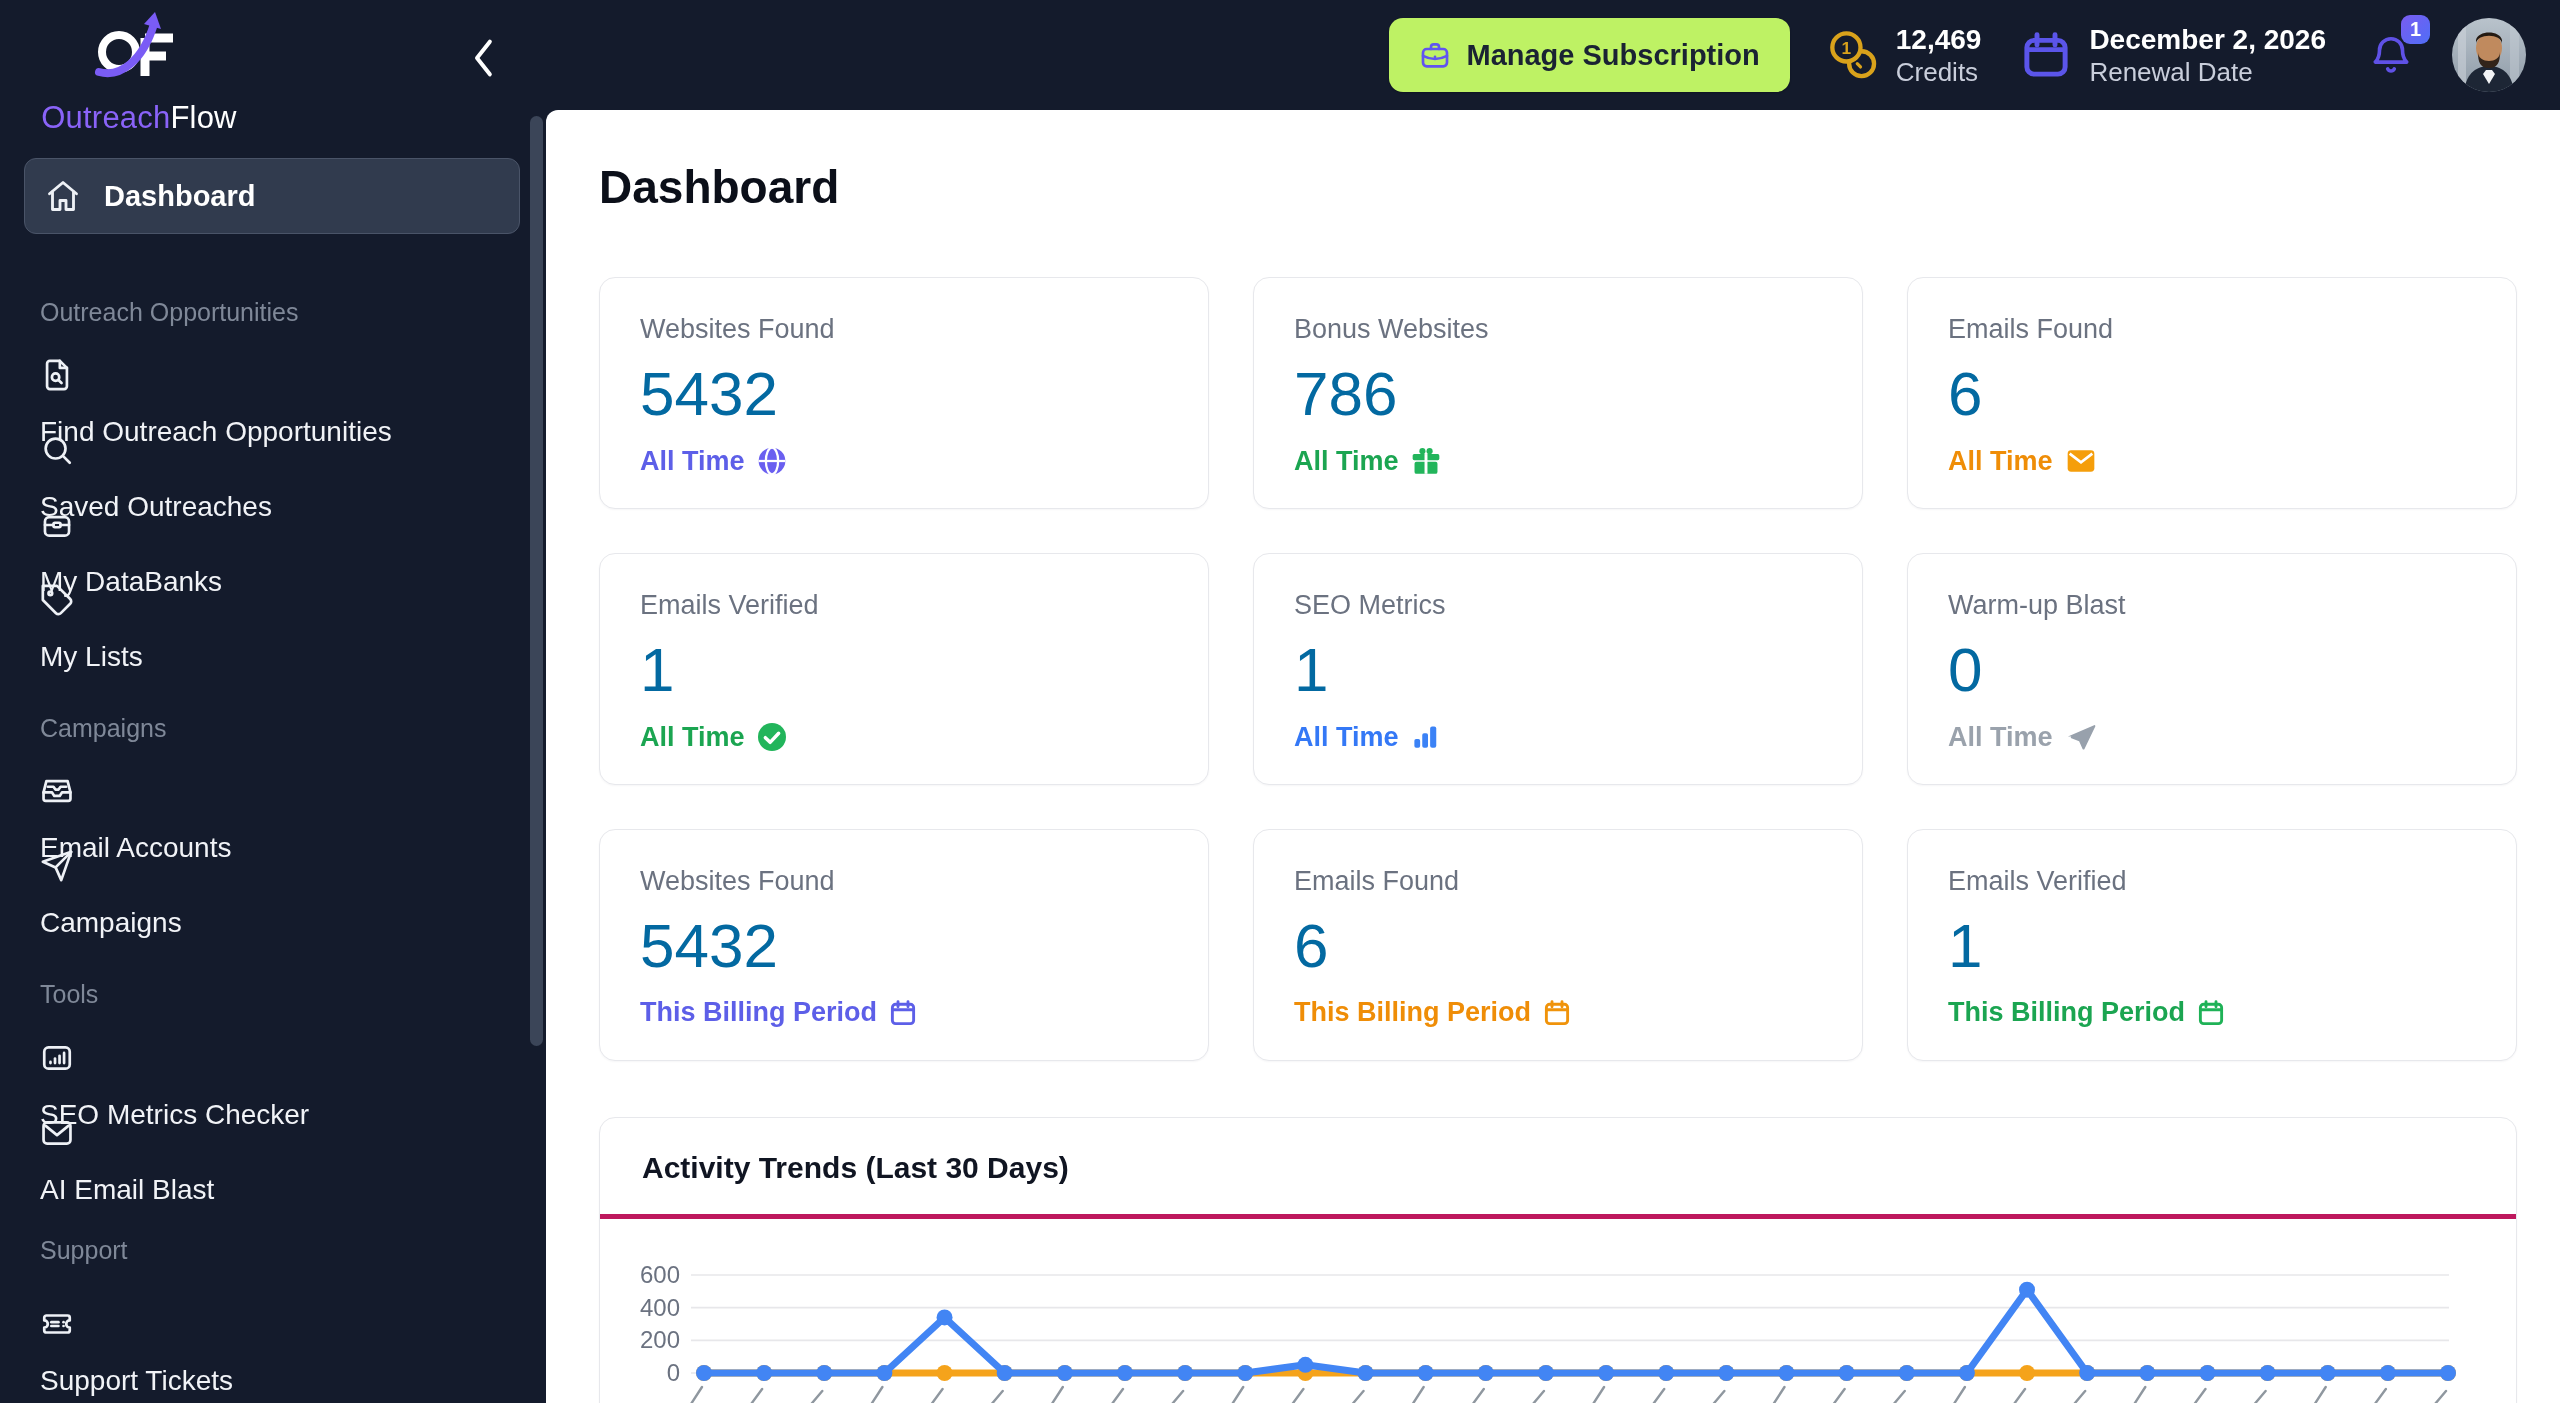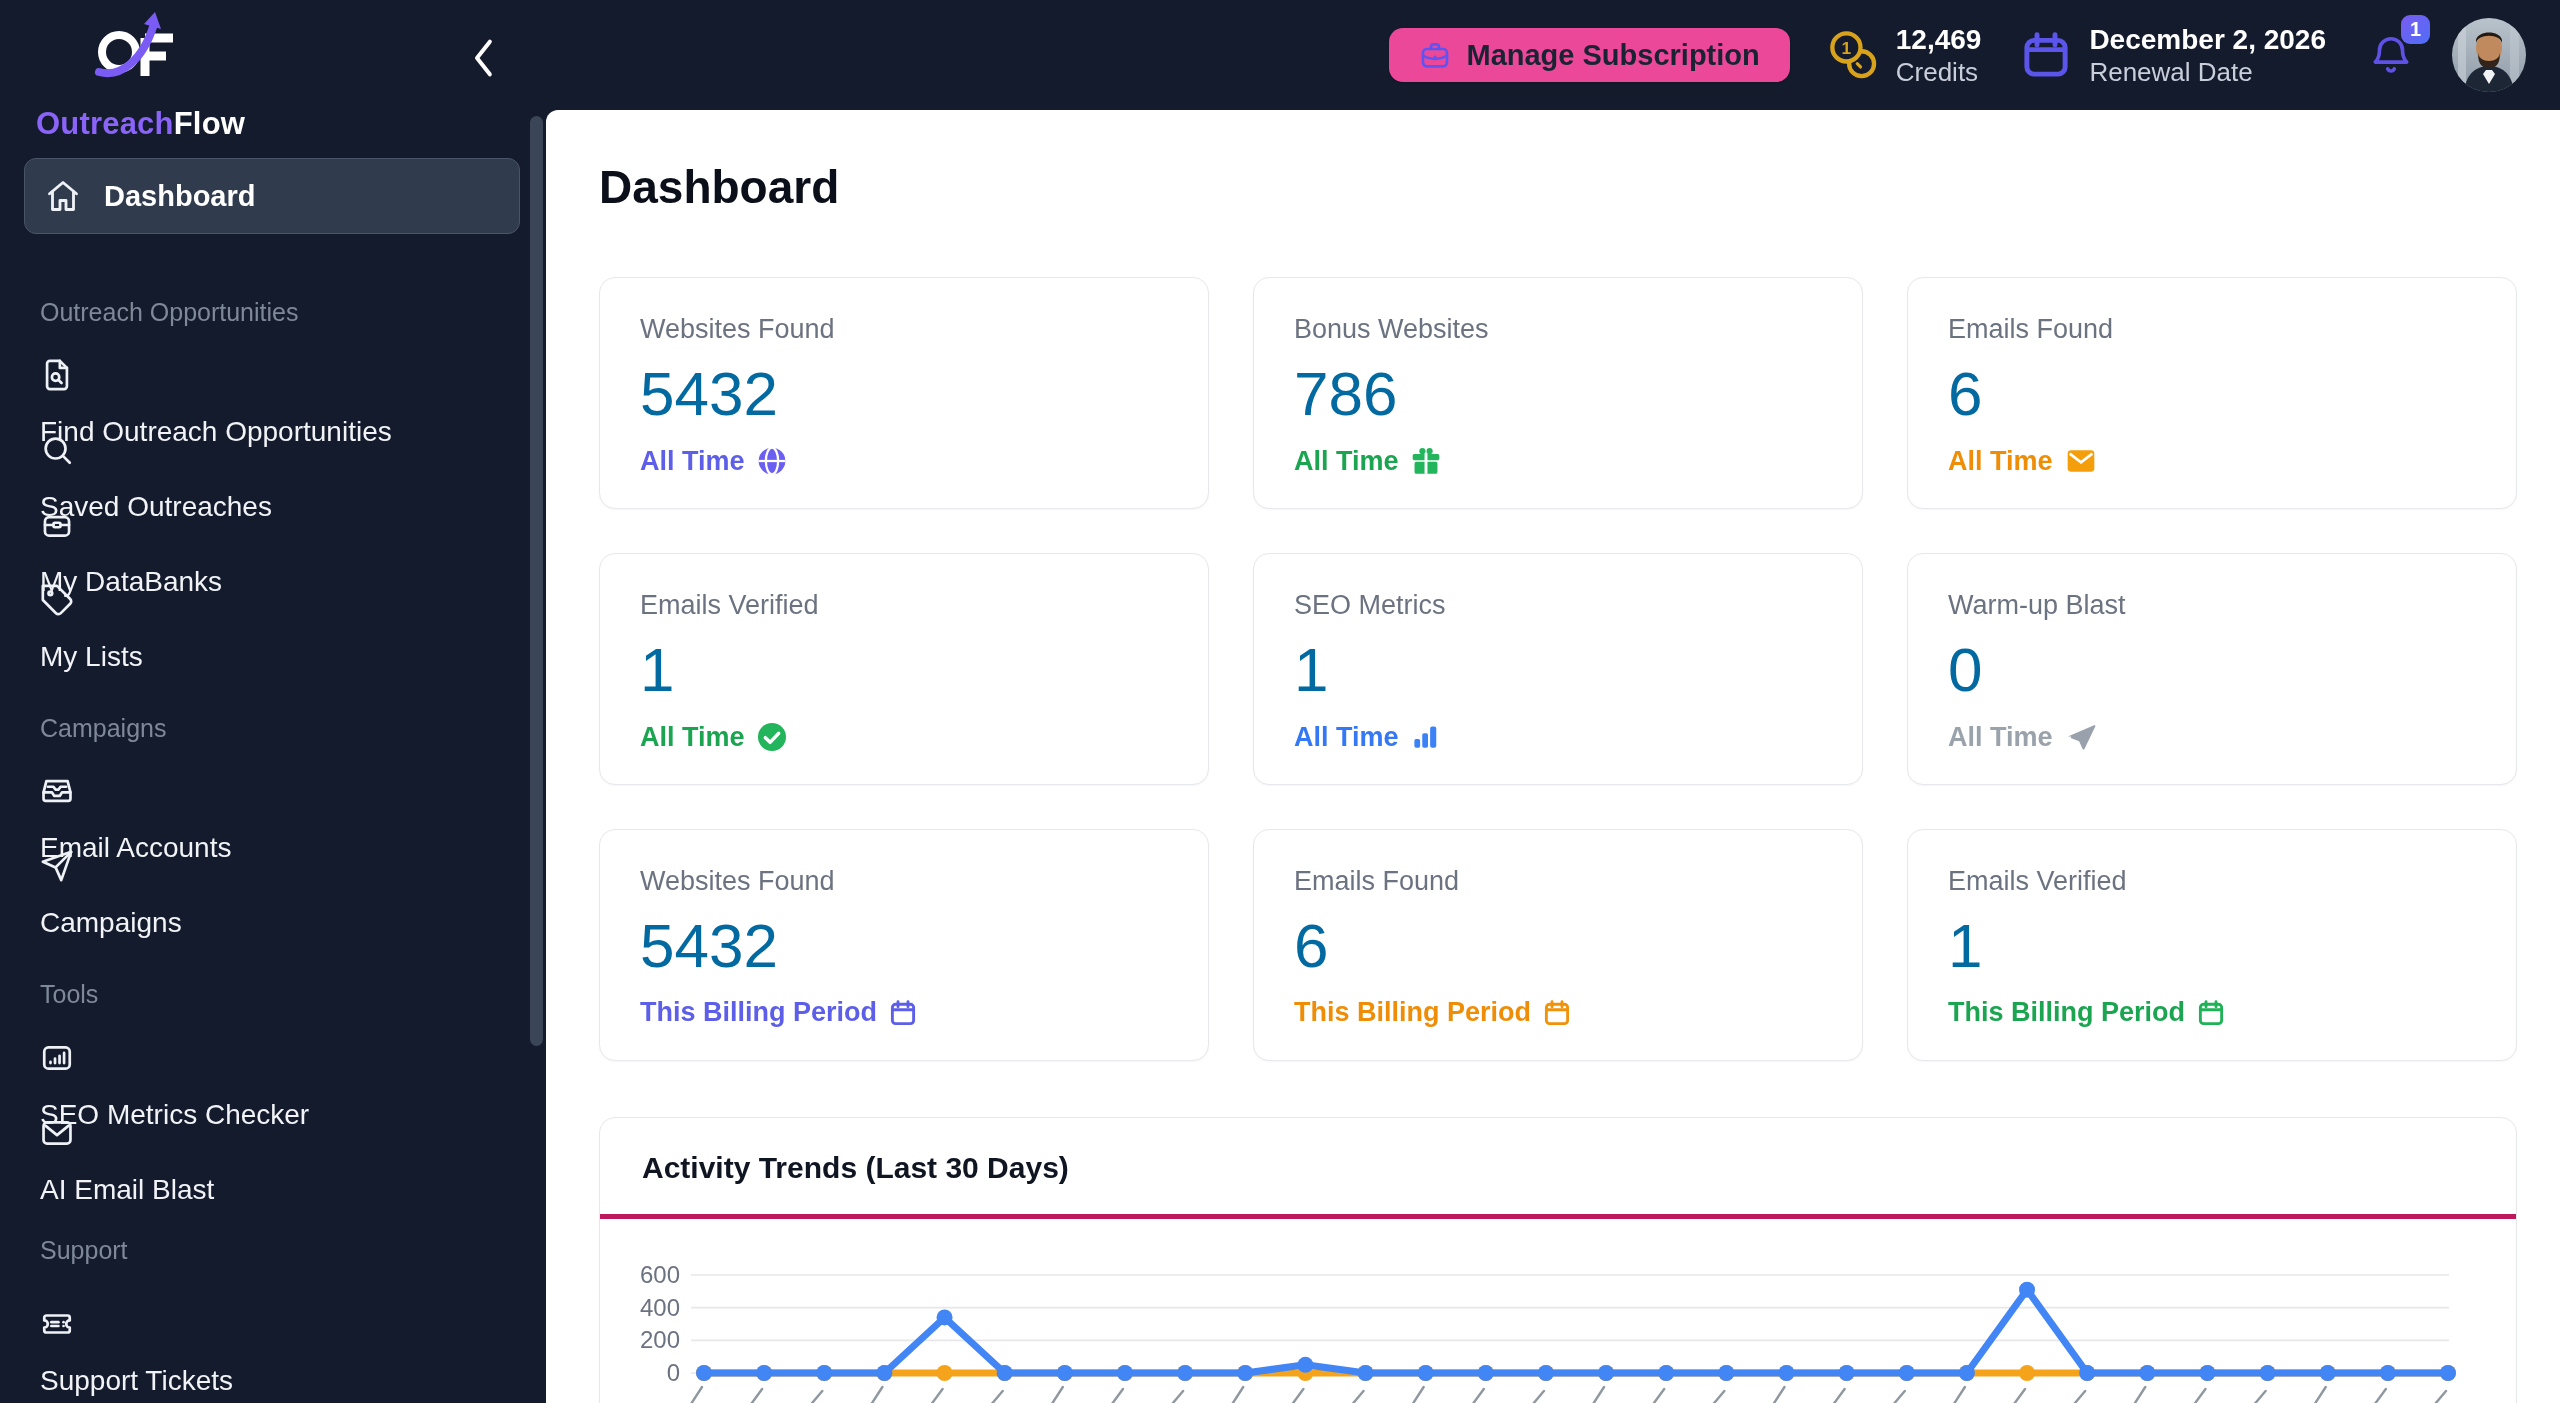--- a/index.html
+++ b/index.html
@@ -4,26 +4,26 @@
 <style>
   html,body{margin:0;padding:0;}
   body{
     width:2560px;height:1403px;position:relative;overflow:hidden;
     background:#141b2c;font-family:"Liberation Sans", sans-serif;
     -webkit-font-smoothing:antialiased;
   }
   
   .topbar{position:absolute;left:0;top:0;right:0;height:110px;background:#141b2c;z-index:5;}
   .logo{position:absolute;left:36px;top:10px;width:206px;text-align:center;cursor:pointer;}
-  .logo-word{font-size:31px;font-weight:700;letter-spacing:.2px;margin-top:18px;}
+  .logo-word{font-size:31px;font-weight:400;letter-spacing:.2px;margin-top:12px;}
   .logo-word .p1{color:#8a63f8;}
   .logo-word .p2{color:#ffffff;}
   .collapse-btn{position:absolute;left:462px;top:36px;width:44px;height:44px;display:flex;align-items:center;justify-content:center;cursor:pointer;}
   .topbar-right{position:absolute;right:34px;top:0;height:110px;display:flex;align-items:center;gap:38px;}
-  .manage-btn{display:flex;align-items:center;gap:15px;background:#ec4899;border:none;border-radius:14px;height:54px;padding:0 30px;cursor:pointer;box-shadow:0 1px 2px rgba(0,0,0,.25);}
+  .manage-btn{display:flex;align-items:center;gap:15px;background:#bef264;border:none;border-radius:14px;height:74px;padding:0 30px;cursor:pointer;box-shadow:0 1px 2px rgba(0,0,0,.25);}
   .manage-btn span{font-size:29px;font-weight:700;color:#1a2333;}
   .info-group{display:flex;align-items:center;gap:16px;}
   .info-text .val{font-size:28px;font-weight:700;color:#ffffff;line-height:34px;}
   .info-text .sub{font-size:26px;color:#c9cedb;line-height:31px;}
   .bell-wrap{position:relative;width:46px;height:48px;margin-left:4px;cursor:pointer;}
   .bell-badge{position:absolute;top:-16px;right:-16px;width:29px;height:29px;border-radius:9px;
     background:linear-gradient(135deg,#7a5cf0,#4f6ef7);color:#fff;font-size:20px;font-weight:700;
     display:flex;align-items:center;justify-content:center;}
   .avatar{width:74px;height:74px;border-radius:50%;overflow:hidden;cursor:pointer;flex:0 0 auto;}
   

